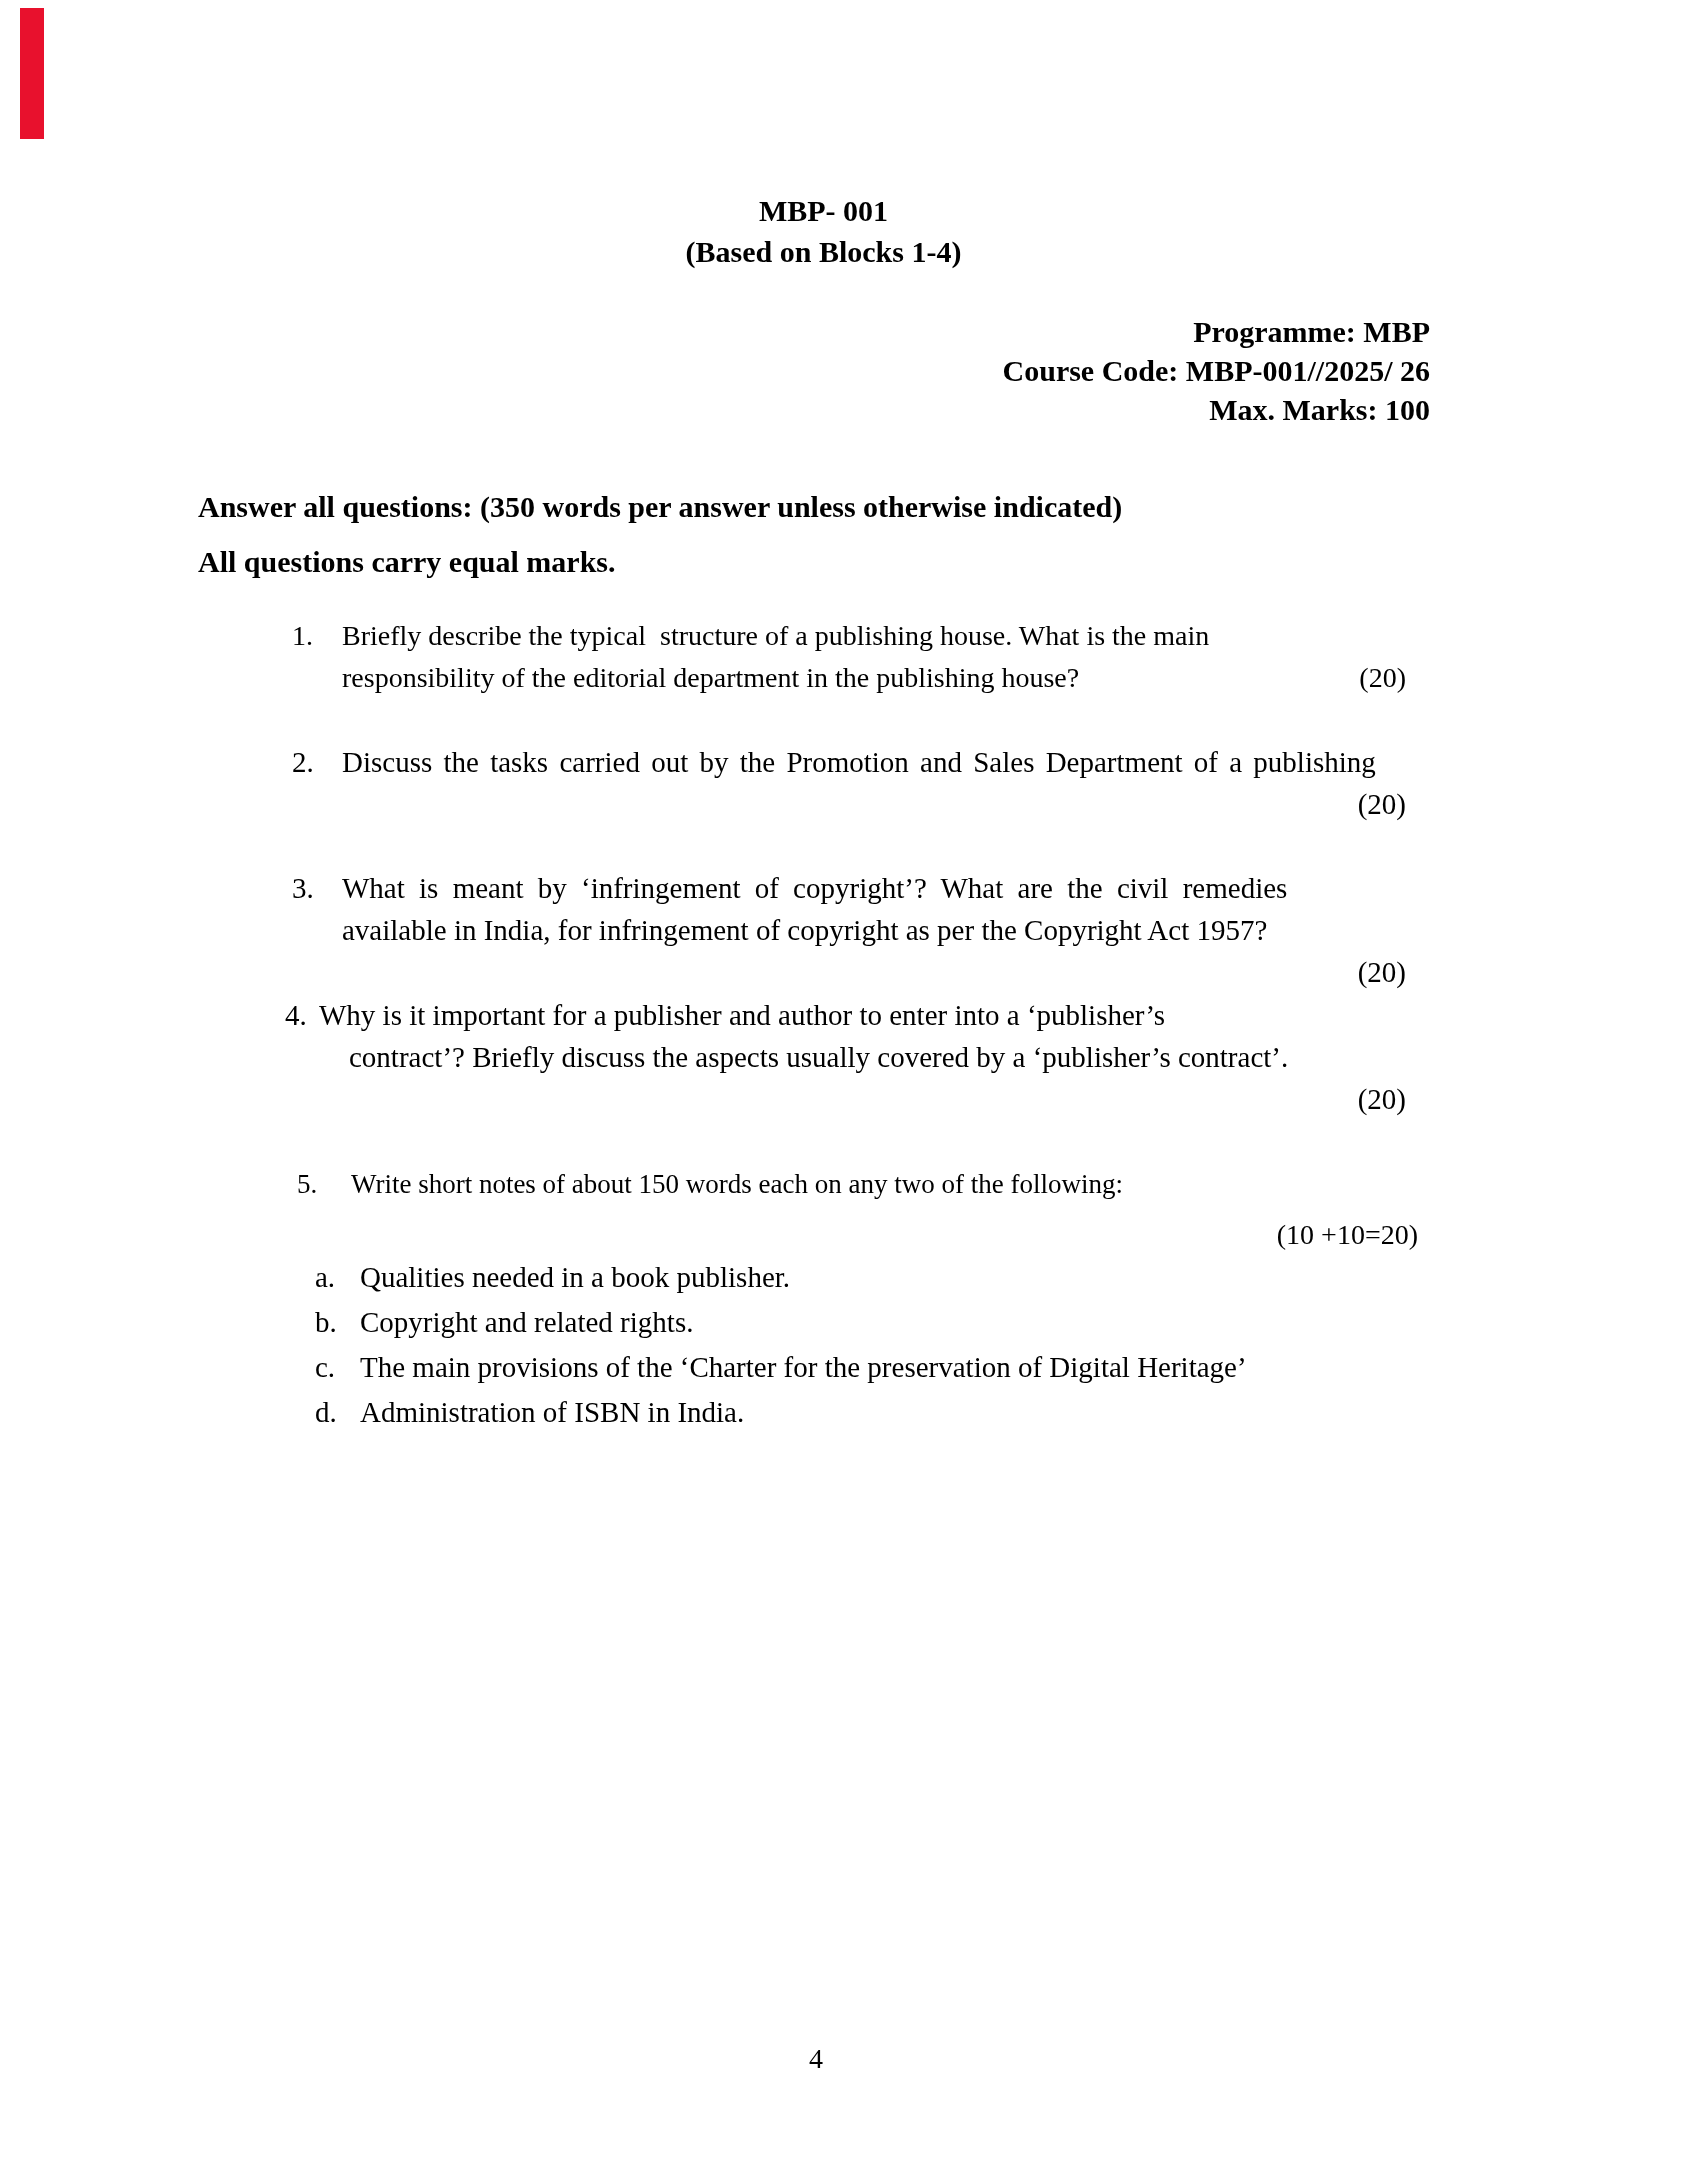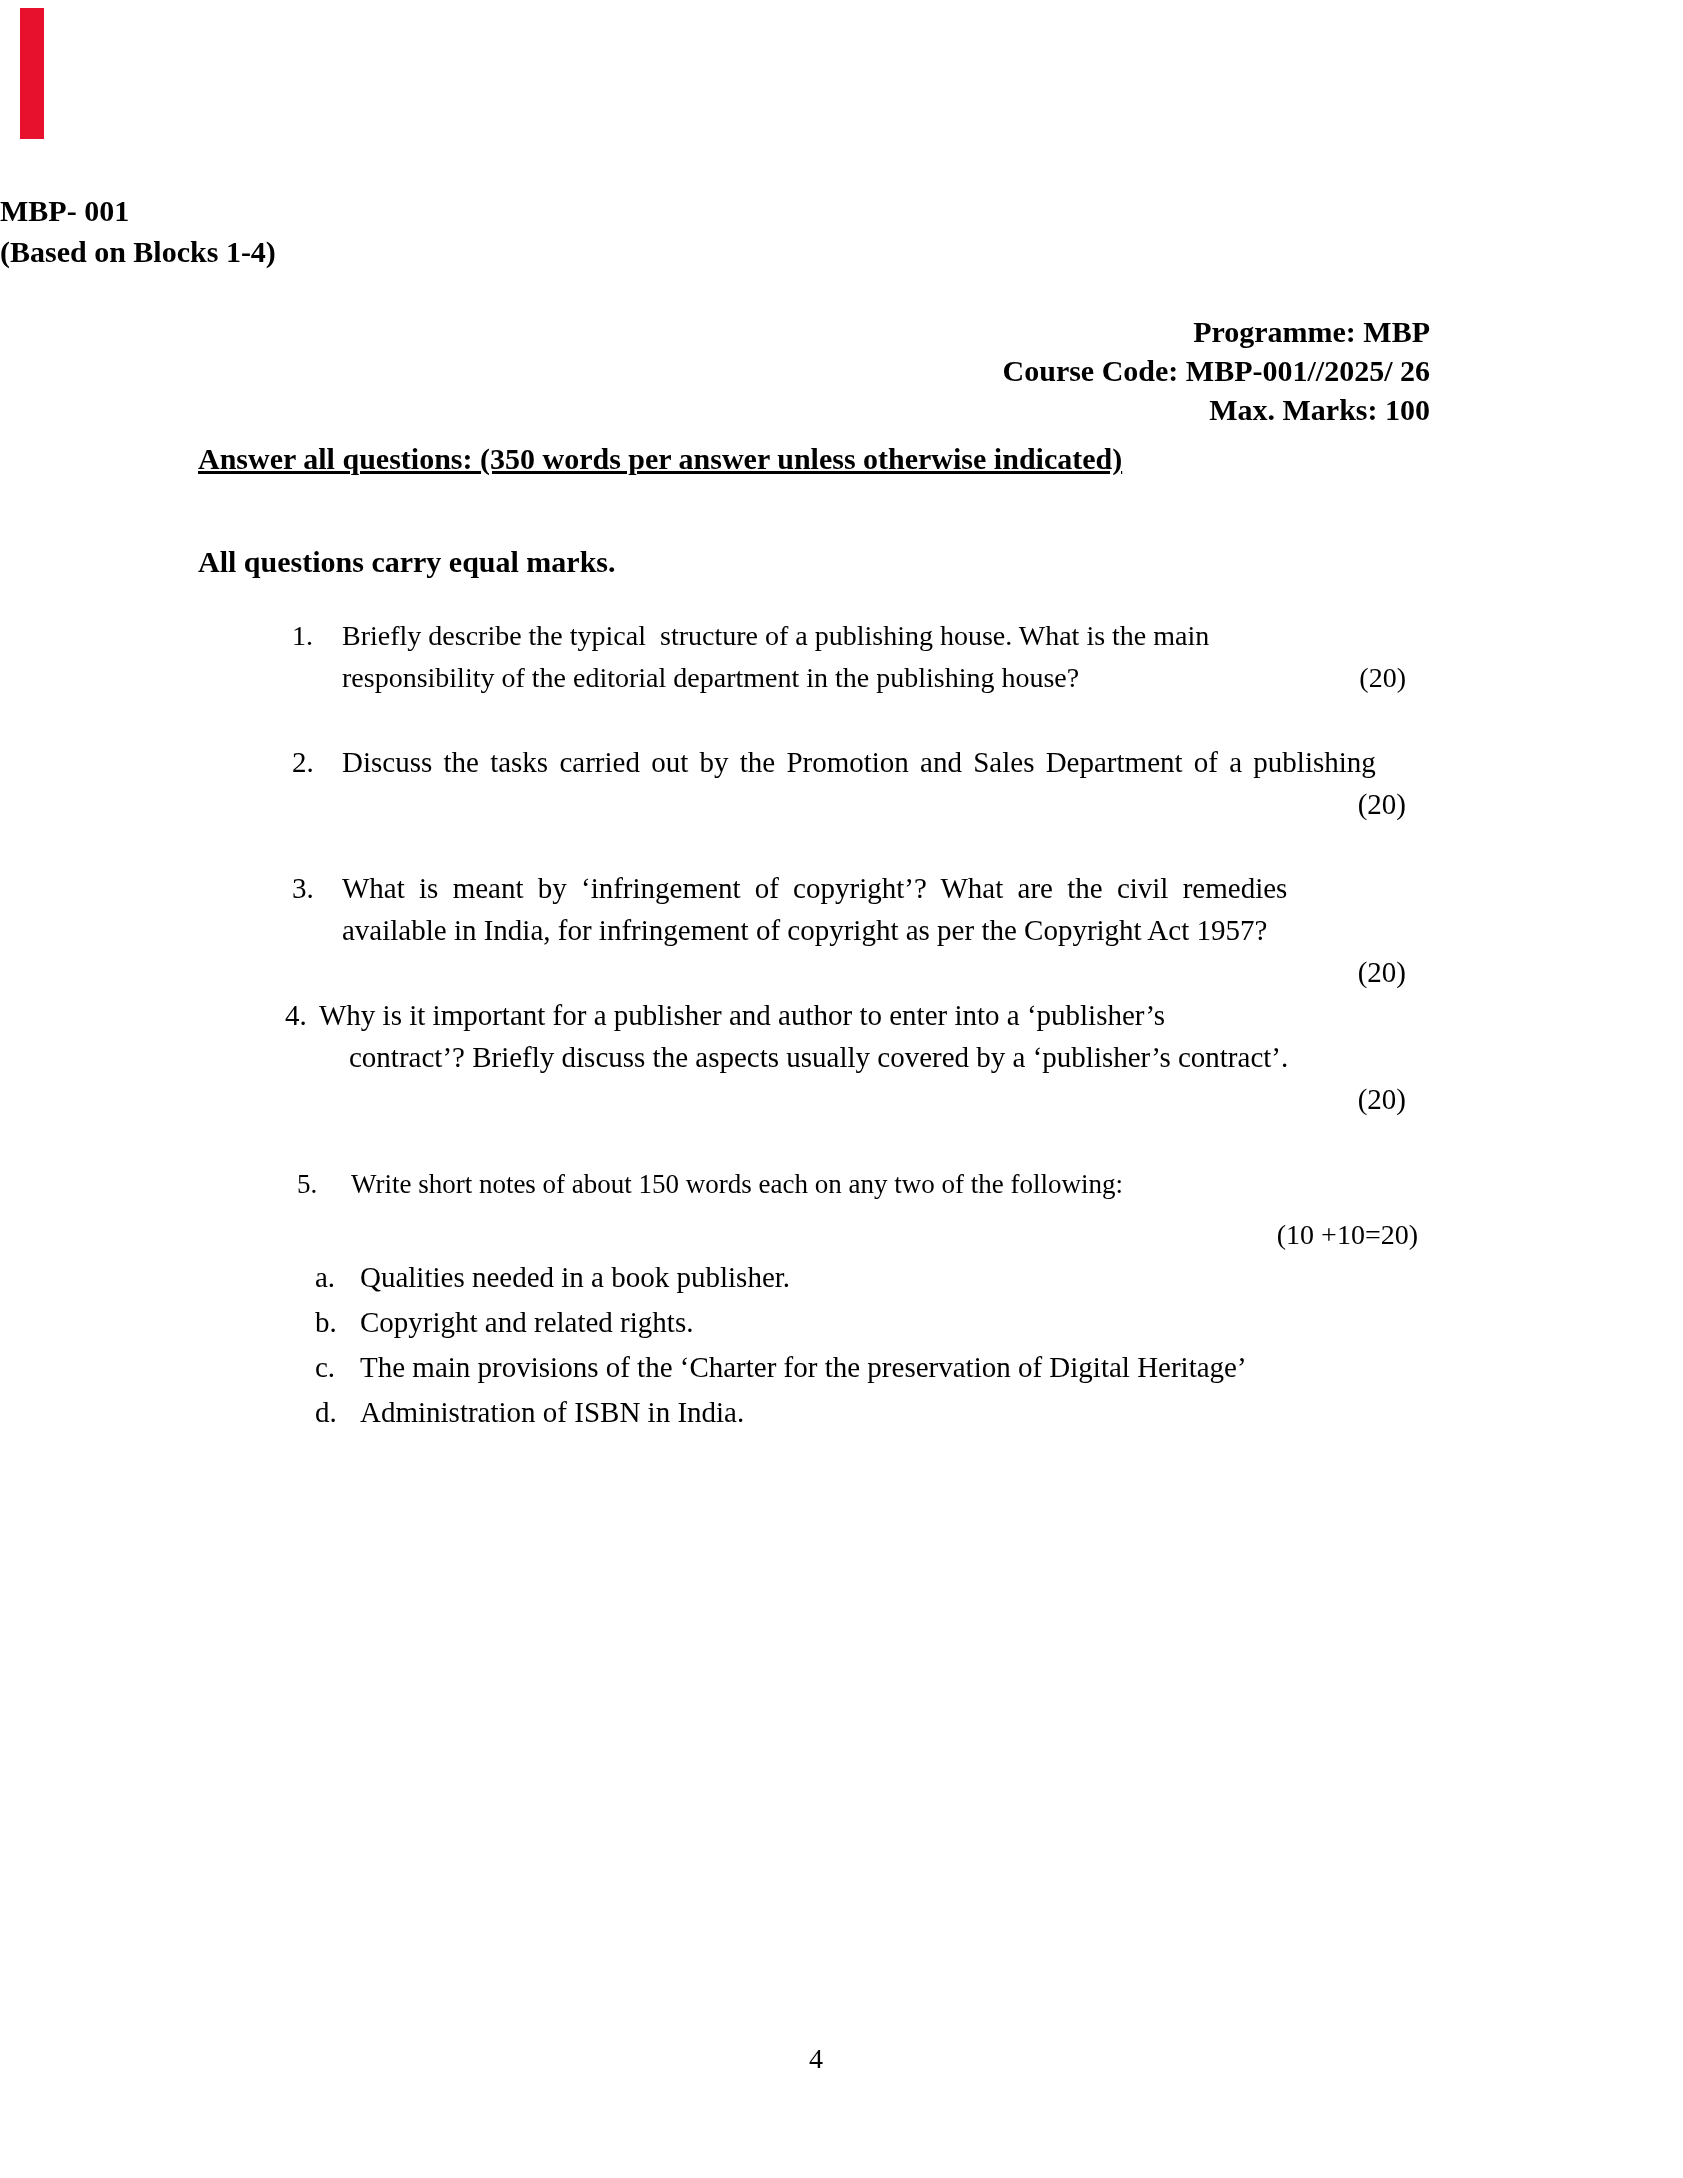--- a/index.html
+++ b/index.html
@@ -8,31 +8,31 @@
     background: #ffffff;
     color: #000000;
     font-family: "Liberation Serif", serif;
   }
   .page { position: relative; width: 1683px; height: 2178px; overflow: hidden; background: #fff; }
 
   .red-mark { position: absolute; left: 20px; top: 8px; width: 24px; height: 131px; }
 
   .doc-header {
     position: absolute; top: 190px; left: 0; width: 1647px;
-    font-weight: bold; font-size: 30px; line-height: 41px;
+    text-align: center; font-weight: bold; font-size: 30px; line-height: 41px;
   }
   .doc-meta {
     position: absolute; top: 312px; right: 253px;
     text-align: right; font-weight: bold; font-size: 30px; line-height: 39px;
   }
   .instr {
     position: absolute; left: 198px;
     font-weight: bold; font-size: 30px; white-space: pre;
   }
-  .instr1 { top: 442px; text-decoration: underline; }
+  .instr1 { top: 490px; }
   .instr2 { top: 545px; text-align: center; }
 
   .q { position: absolute; display: flex; font-size: 29px; line-height: 42px; }
   .q .num { flex: 0 0 auto; }
   .q .body { flex: 1 1 auto; min-width: 0; }
   .qline { white-space: pre; }
   .marks-line { text-align: right; }
   .row-split { display: flex; justify-content: space-between; }
 
   .q1 { left: 292px; top: 615px; width: 1114px; font-size: 28px; }

